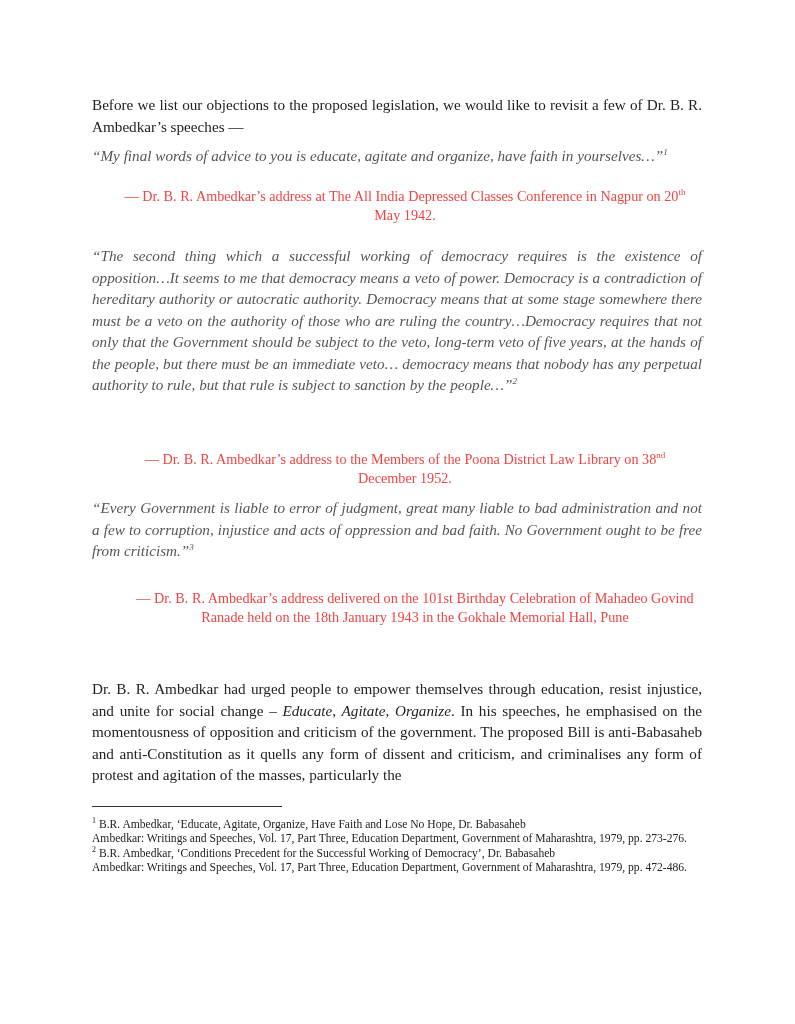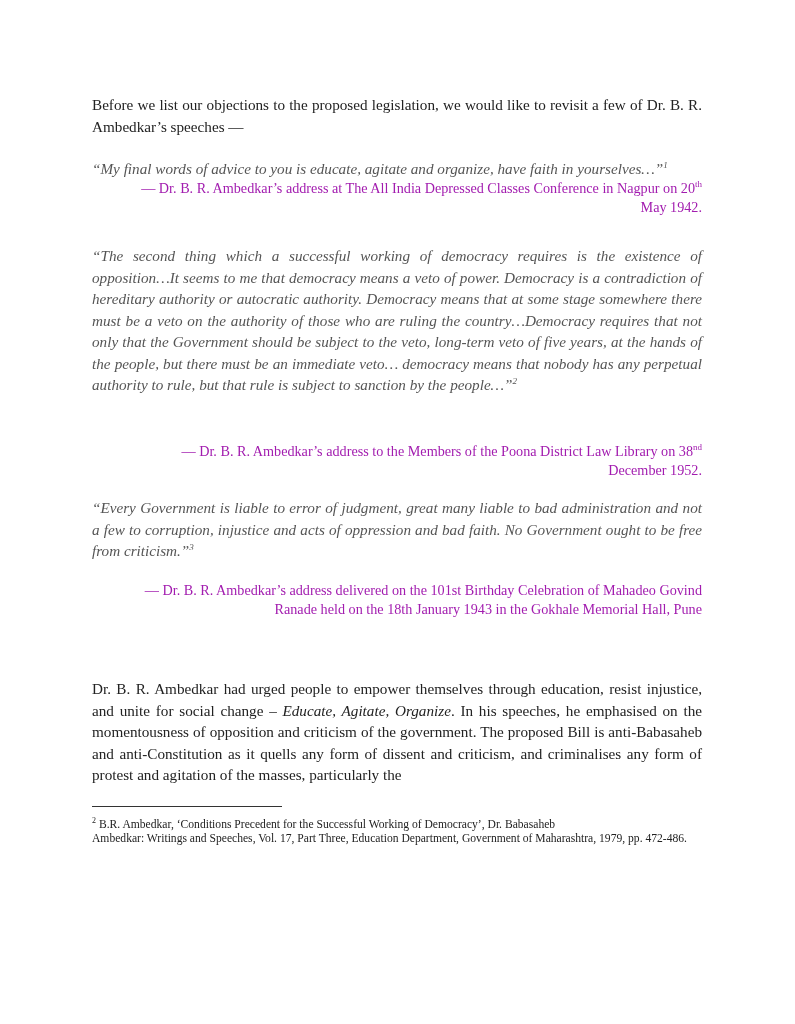--- a/index.html
+++ b/index.html
@@ -5,43 +5,44 @@
   html, body { margin: 0; padding: 0; }
   body {
     width: 795px; height: 1024px; background: #ffffff; overflow: hidden;
     font-family: "Liberation Serif", "DejaVu Serif", serif;
     color: #222222;
   }
   .page { position: relative; width: 795px; height: 780px; }
   .block { position: absolute; left: 92px; width: 610px; }
   .para { font-size: 15.2px; line-height: 21.5px; text-align: justify; margin: 0; color: #222; }
   .quote { font-style: italic; color: #555; font-size: 15.2px; line-height: 21.5px; text-align: justify; margin: 0; }
-  .attrib { font-size: 14.2px; line-height: 19px; text-align: right; margin: 0; color: #a21caf; }
+  .attrib { font-size: 14.2px; line-height: 19px; text-align: center; margin: 8px; color: #ef4444; }
   sup { font-size: 9px; line-height: 0; vertical-align: super; }
   .fn-rule { position: absolute; left: 92px; top: 806px; width: 190px; border-top: 1px solid #333; }
   .fn { font-size: 11.6px; line-height: 14.4px; margin: 0; color: #222; }
   .fn sup { font-size: 8px; }
   em { font-style: italic; }
 </style>
 </head>
 <body>
 
 <div class="page">
 
   <p class="block para" style="top:94px;">Before we list our objections to the proposed legislation, we would like to revisit a few of Dr. B. R. Ambedkar’s speeches —</p>
 
-  <p class="block quote" style="top:158px;"><span>“My final words of advice to you is educate, agitate and organize, have faith in yourselves…”</span><sup>1</sup></p>
+  <p class="block quote" style="top:145px;"><span>“My final words of advice to you is educate, agitate and organize, have faith in yourselves…”</span><sup>1</sup></p>
   <p class="block attrib" style="top:179px;"><span>— Dr. B. R. Ambedkar’s address at The All India Depressed Classes Conference in Nagpur on 20</span><sup>th</sup><br><span>May 1942.</span></p>
 
   <p class="block quote" style="top:245px;"><span>“The second thing which a successful working of democracy requires is the existence of opposition…It seems to me that democracy means a veto of power. Democracy is a contradiction of hereditary authority or autocratic authority. Democracy means that at some stage somewhere there must be a veto on the authority of those who are ruling the country…Democracy requires that not only that the Government should be subject to the veto, long-term veto of five years, at the hands of the people, but there must be an immediate veto… democracy means that nobody has any perpetual authority to rule, but that rule is subject to sanction by the people…”</span><sup>2</sup></p>
   <p class="block attrib" style="top:442px;"><span>— Dr. B. R. Ambedkar’s address to the Members of the Poona District Law Library on 38</span><sup>nd</sup><br><span>December 1952.</span></p>
 
   <p class="block quote" style="top:497px;"><span>“Every Government is liable to error of judgment, great many liable to bad administration and not a few to corruption, injustice and acts of oppression and bad faith. No Government ought to be free from criticism.”</span><sup>3</sup></p>
   <p class="block attrib" style="top:581px; padding-left:20px; width:590px;">— Dr. B. R. Ambedkar’s address delivered on the 101st Birthday Celebration of Mahadeo Govind Ranade held on the 18th January 1943 in the Gokhale Memorial Hall, Pune</p>
 
   <p class="block para" style="top:678px;"><span>Dr. B. R. Ambedkar had urged people to empower themselves through education, resist injustice, and unite for social change – </span><em>Educate, Agitate, Organize</em><span>. In his speeches, he emphasised on the momentousness of opposition and criticism of the government. The proposed Bill is anti-Babasaheb and anti-Constitution as it quells any form of dissent and criticism, and criminalises any form of protest and agitation of the masses, particularly the</span></p>
 
   <div class="fn-rule"></div>
 
   <div class="block" style="top:818px;">
+    <p class="fn"><sup>1</sup> <span>B.R. Ambedkar, ‘Educate, Agitate, Organize, Have Faith and Lose No Hope, Dr. Babasaheb</span><br><span>Ambedkar: Writings and Speeches, Vol. 17, Part Three, Education Department, Government of Maharashtra, 1979, pp. 273-276.</span></p>
     <p class="fn"><sup>2</sup> <span>B.R. Ambedkar, ‘Conditions Precedent for the Successful Working of Democracy’, Dr. Babasaheb</span><br><span>Ambedkar: Writings and Speeches, Vol. 17, Part Three, Education Department, Government of Maharashtra, 1979, pp. 472-486.</span></p>
   </div>
 </div>
 
 </body></html>

